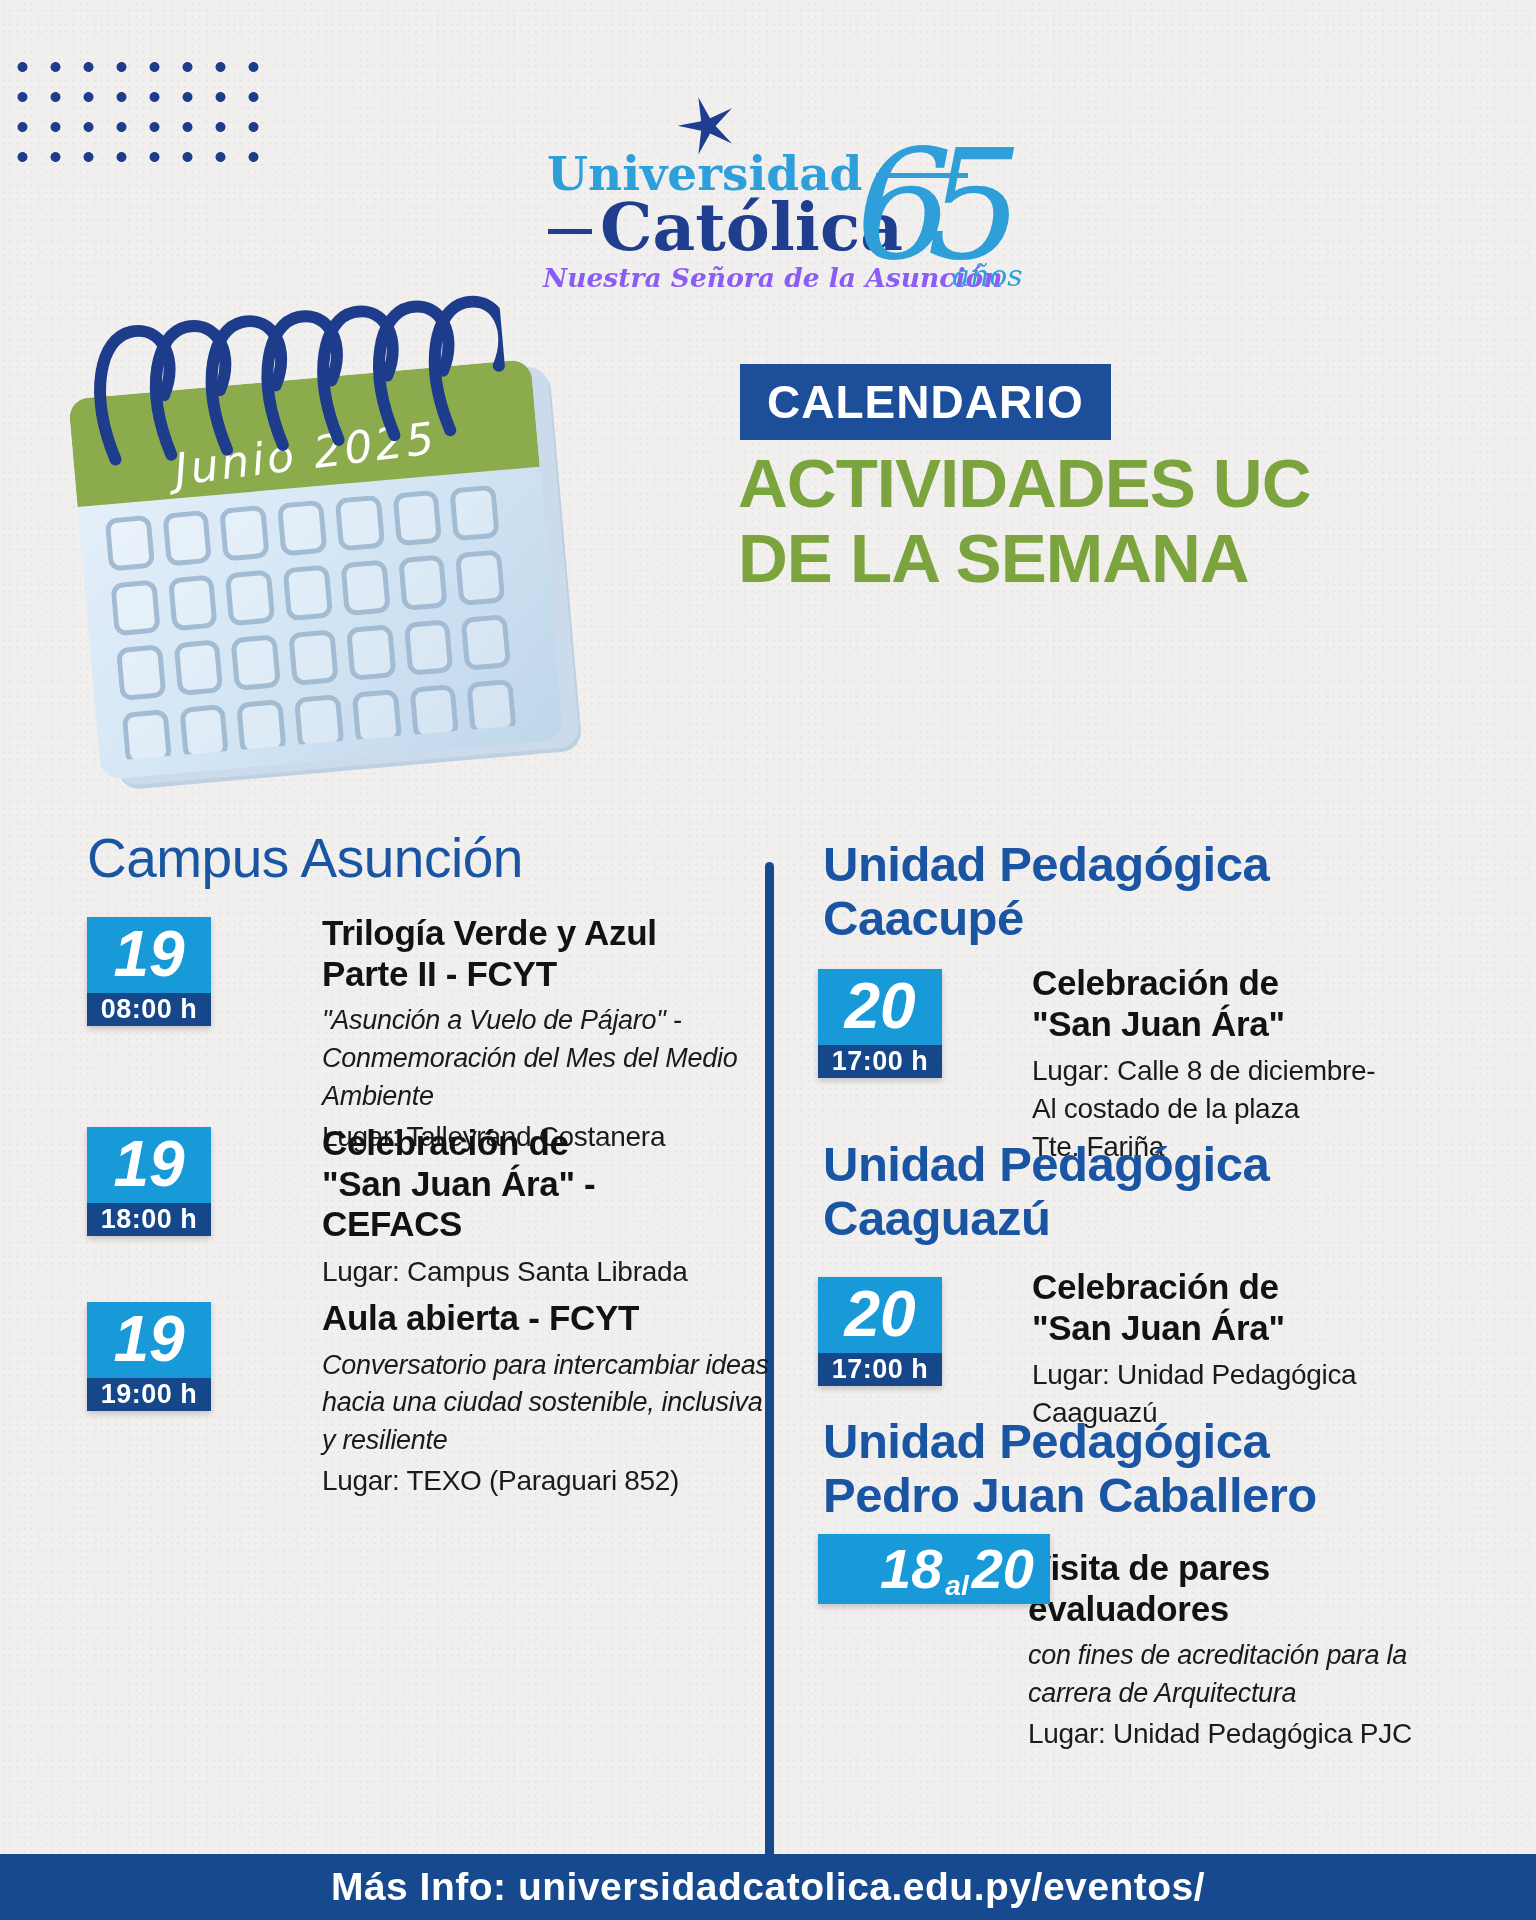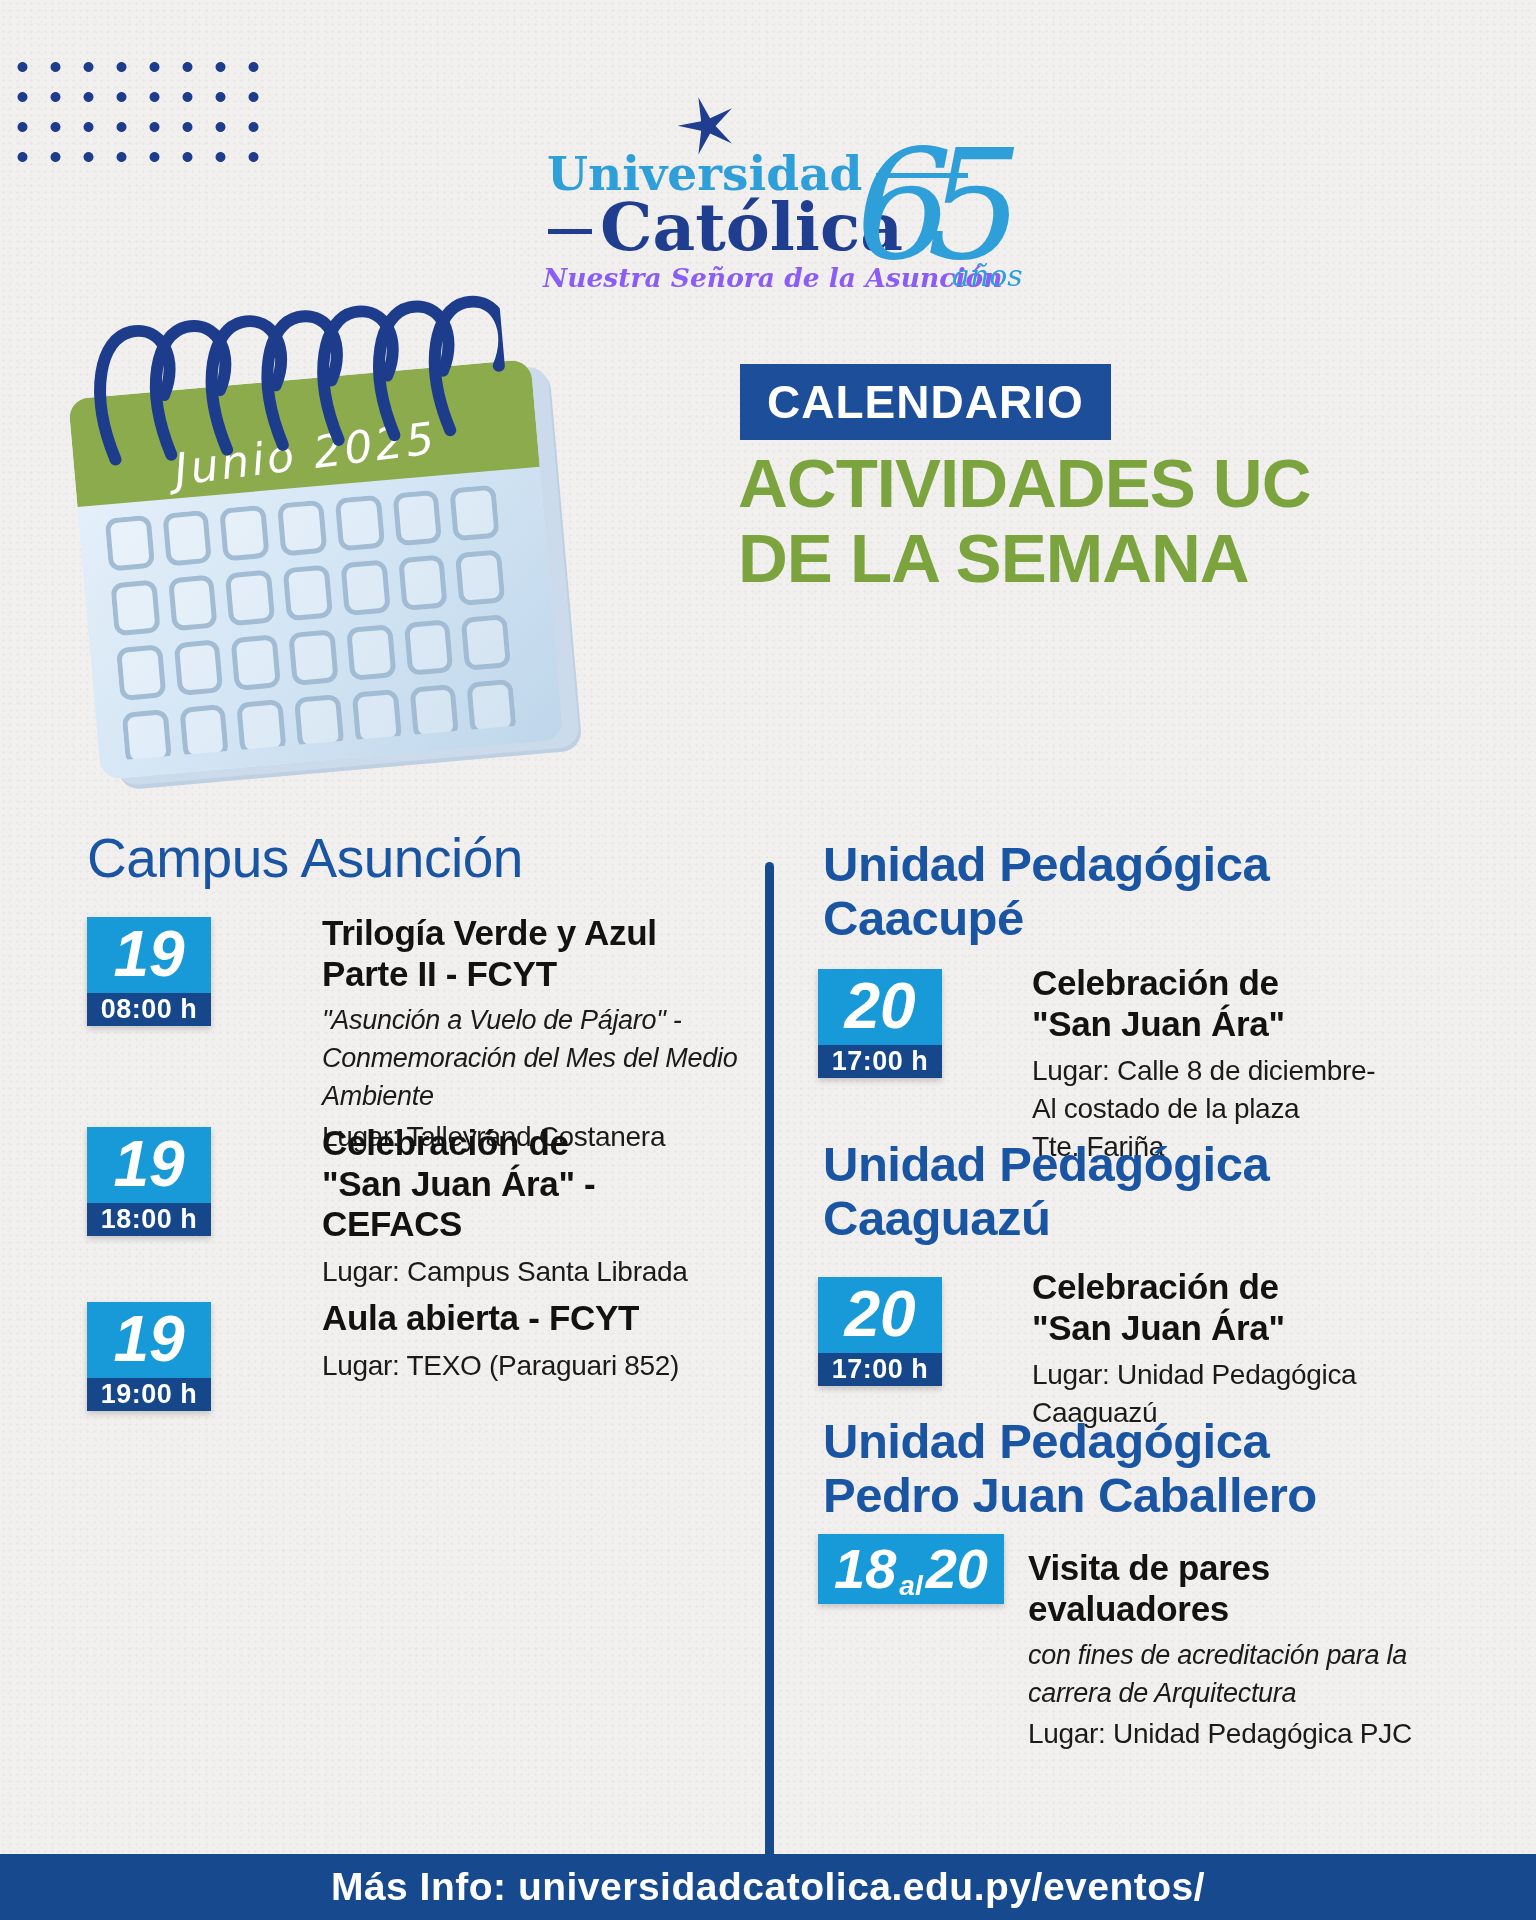--- a/index.html
+++ b/index.html
@@ -49,21 +49,21 @@
   .col{position:absolute;}
   .col-left{left:87px;top:828px;width:690px;}
   .col-right{left:818px;top:838px;width:650px;}
   .col-heading{margin:0;font-size:55px;font-weight:normal;color:#1a55a4;letter-spacing:-0.5px;line-height:1.1;white-space:pre-line;}
   .sec-heading{position:absolute;left:5px;margin:0;font-size:49px;font-weight:bold;color:#1a55a4;line-height:1.1;white-space:pre-line;letter-spacing:-0.5px;}
   .event{position:absolute;left:0;width:100%;}
   .date-badge{position:absolute;left:0;top:4px;width:124px;text-align:center;box-shadow:0 3px 6px rgba(0,0,0,0.18);}
   .db-day{display:block;background:#189ad8;color:#fff;font-size:64px;font-weight:bold;font-style:italic;height:76px;line-height:74px;}
   .db-time{display:block;background:#15478a;color:#fff;font-size:27px;font-weight:bold;height:33px;line-height:33px;letter-spacing:0.5px;}
   .range-badge{position:absolute;left:0;top:-14px;width:186px;height:70px;background:#189ad8;color:#fff;
-    display:flex;align-items:center;justify-content:center;font-weight:bold;font-style:italic;box-shadow:0 3px 6px rgba(0,0,0,0.18);}
+    display:flex;align-items:center;justify-content:center;font-weight:bold;font-style:italic;box-shadow:0 3px 6px rgba(0,0,0,0.18);padding-left:46px;}
   .rb-day{font-size:56px;line-height:1;}
   .rb-al{font-size:28px;align-self:flex-end;margin:0 3px 2px 3px;}
   .event-text{margin-left:235px;}
   .col-right .event-text{margin-left:214px;}
   .ev-title{margin:0 0 8px 0;font-size:35px;font-weight:bold;color:#121212;line-height:1.16;white-space:pre-line;letter-spacing:-0.3px;}
   .ev-desc{margin:0 0 2px 0;font-size:27px;font-style:italic;color:#1a1a1a;line-height:1.4;white-space:pre-line;letter-spacing:-0.3px;}
   .ev-loc{margin:0;font-size:28px;color:#1a1a1a;line-height:1.35;white-space:pre-line;letter-spacing:-0.3px;}
   
   .footer{position:absolute;left:0;top:1854px;width:1536px;height:66px;background:#17498e;
     display:flex;align-items:center;justify-content:center;}
@@ -178,20 +178,23 @@
     </div>
   </article>
 
   <article class="event" style="top:470px;">
     <div class="date-badge">
       <span class="db-day">19</span>
       <span class="db-time">19:00 h</span>
     </div>
     <div class="event-text">
       <h3 class="ev-title">Aula abierta - FCYT</h3>
+      <p class="ev-desc">Conversatorio para intercambiar ideas
+hacia una ciudad sostenible, inclusiva
+y resiliente</p>
       <p class="ev-loc">Lugar: TEXO (Paraguari 852)</p>
     </div>
   </article>
 </section>
 
 <section class="col col-right">
   <h2 class="sec-heading" style="top:0;">Unidad Pedagógica
 Caacupé</h2>
 
   <article class="event" style="top:125px;">

